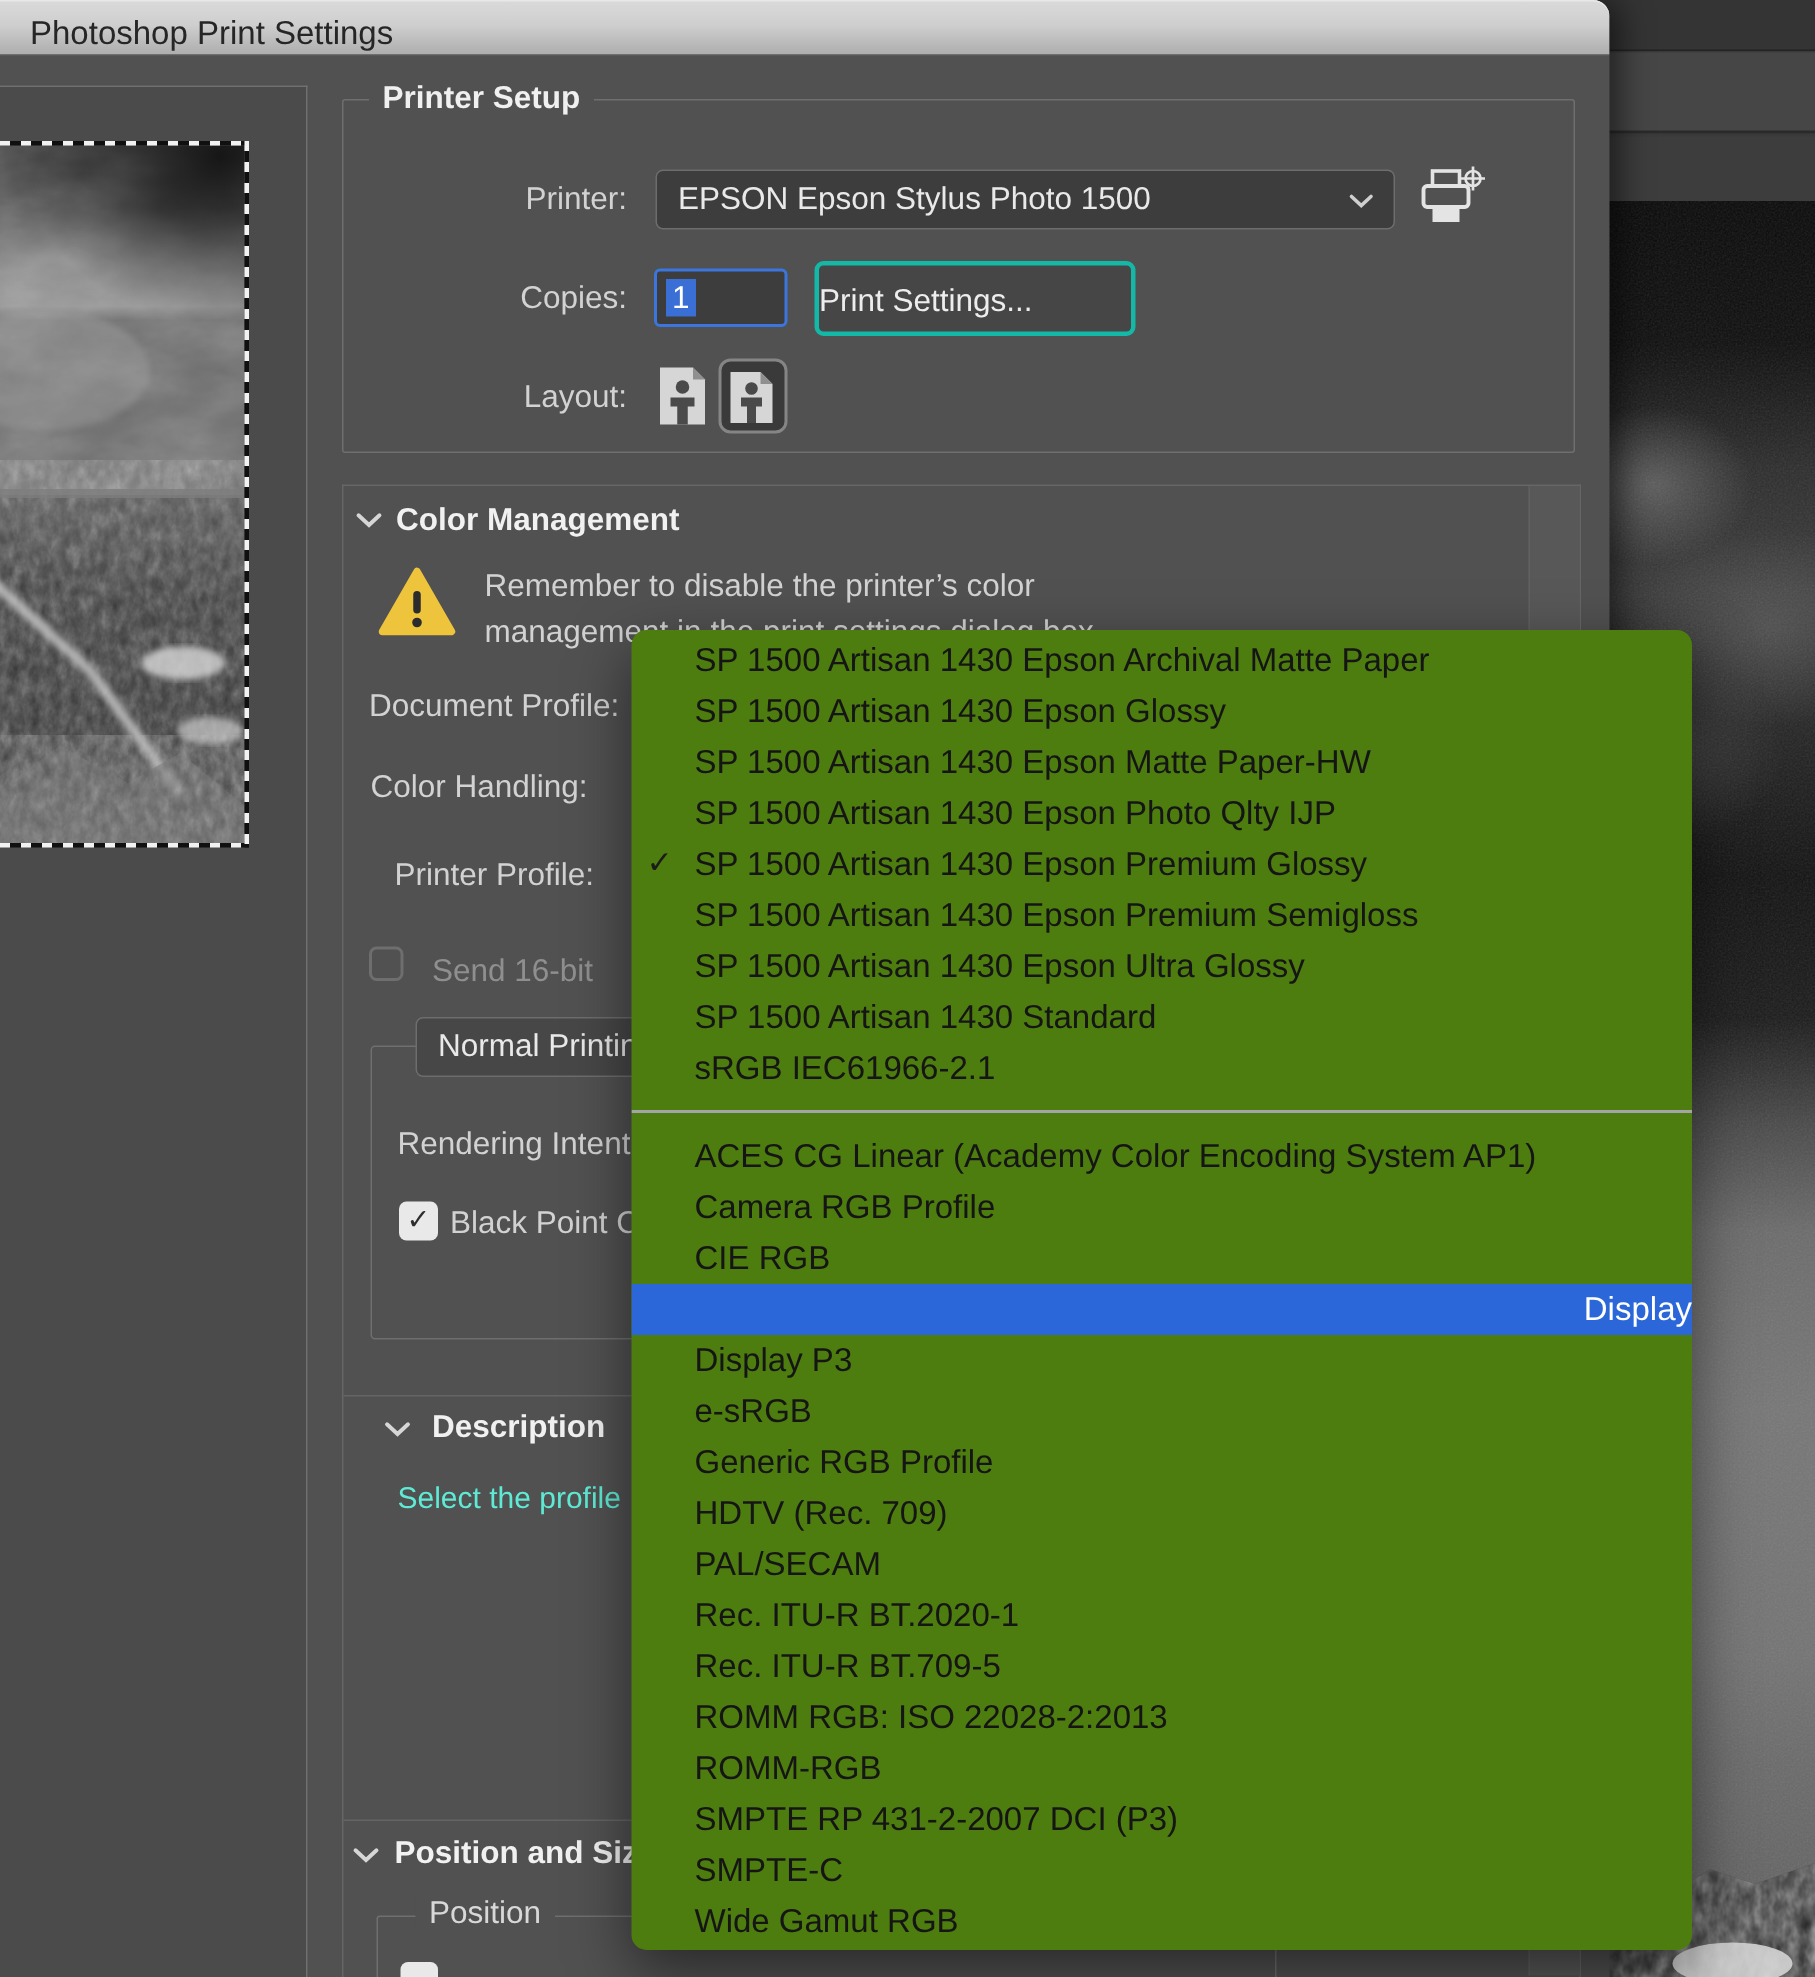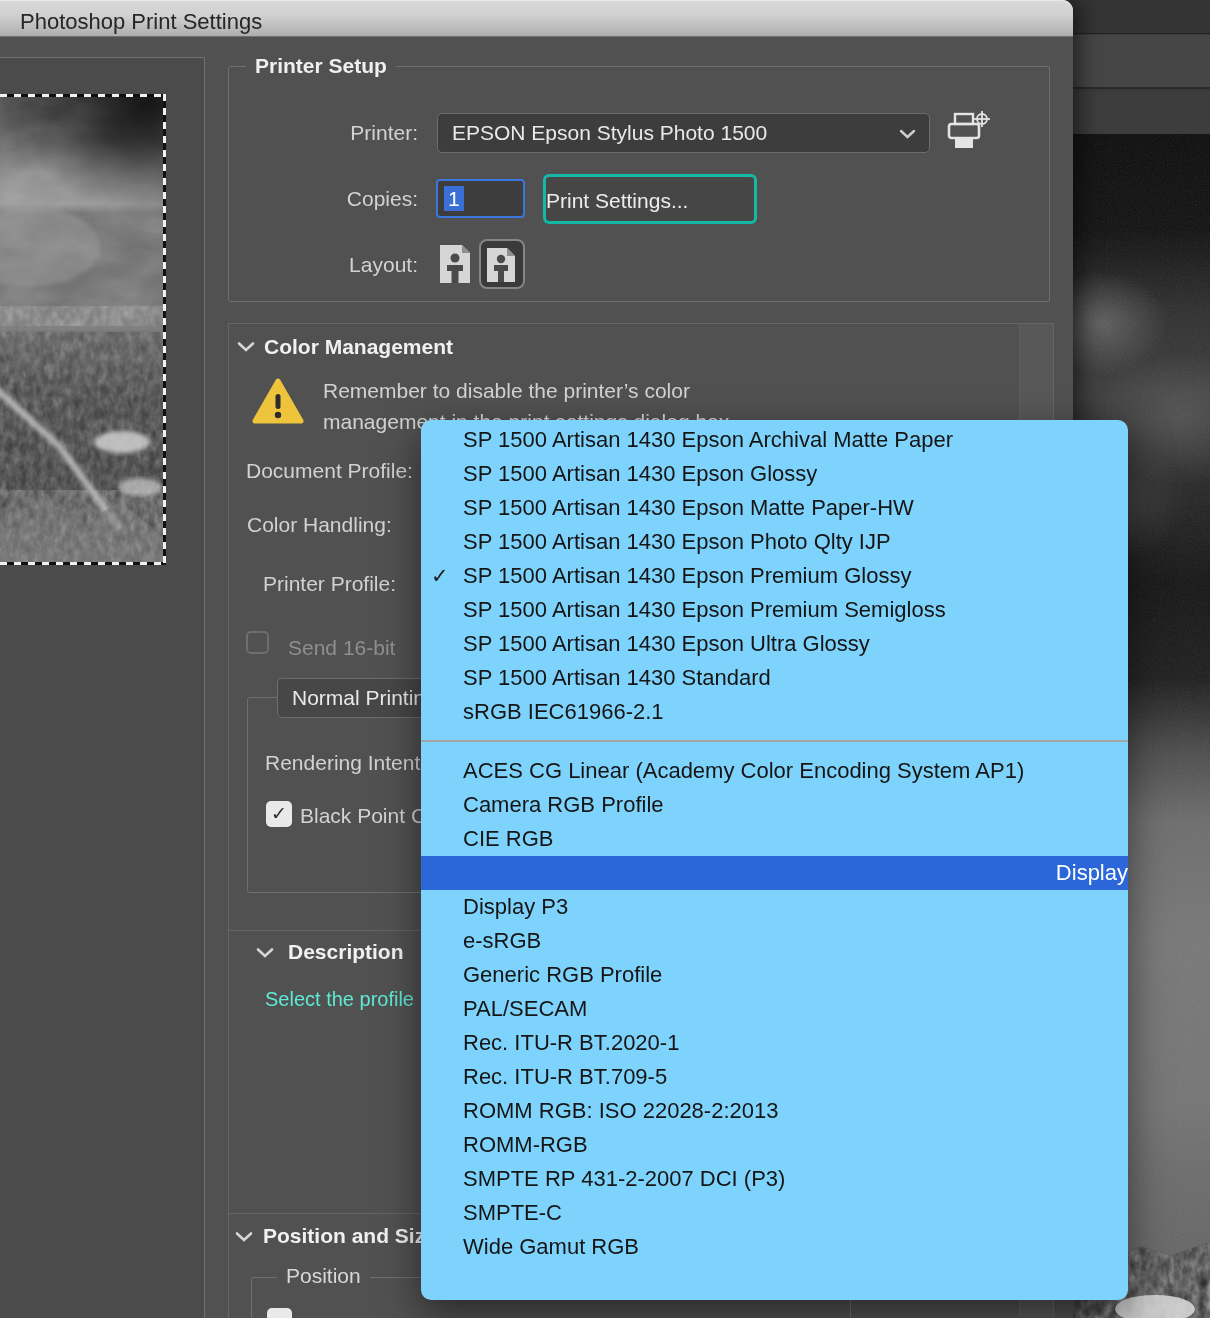--- a/index.html
+++ b/index.html
@@ -50,21 +50,21 @@
     color:#ededed;font-size:21px;text-align:left;}
   .input{position:absolute;background:#3d3d3d;border:2px solid #3a76dd;border-radius:4px;
     color:#fff;font-size:21px;}
   .input .sel{background:#3a6fd6;padding:1px 4px;}
   .cb{position:absolute;border-radius:5px;}
   .cb-off{border:2px solid #6e6e6e;background:transparent;}
   .cb-on{background:#e9e9e9;color:#2e2e2e;font-size:19px;font-weight:bold;text-align:center;}
   .sep-line{position:absolute;height:1px;background:#656565;}
 
   
-  .menu{position:absolute;left:421px;top:420px;width:707px;height:880px;background:#7dd3fc;
+  .menu{position:absolute;left:421px;top:420px;width:707px;height:880px;background:#4d7c0f;
     border-radius:10px;box-shadow:0 14px 40px rgba(0,0,0,.5);padding-top:3px;z-index:10;overflow:hidden;}
   .menu-item{position:relative;height:34px;line-height:34px;padding-left:42px;
     font-size:22px;color:#151515;white-space:nowrap;}
   .menu-item.hl{color:#fff;}
   .menu-item .ck{position:absolute;left:10px;top:0;width:28px;font-size:21px;color:#1b1b1b;}
   .menu-sep{height:2px;background:#a4a4a6;margin:11px 0 12px 0;}
 </style>
 </head>
 <body>
 
@@ -265,20 +265,21 @@
       <div class="menu-item"><span class="ck"></span><span>SP 1500 Artisan 1430 Standard</span></div>
       <div class="menu-item"><span class="ck"></span><span>sRGB IEC61966-2.1</span></div>
       <div class="menu-sep"></div>
       <div class="menu-item"><span class="ck"></span><span>ACES CG Linear (Academy Color Encoding System AP1)</span></div>
       <div class="menu-item"><span class="ck"></span><span>Camera RGB Profile</span></div>
       <div class="menu-item"><span class="ck"></span><span>CIE RGB</span></div>
       <div class="menu-item hl" style="background: rgb(43, 103, 216); text-align: right;"><span class="ck"></span><span>Display</span></div>
       <div class="menu-item"><span class="ck"></span><span>Display P3</span></div>
       <div class="menu-item"><span class="ck"></span><span>e-sRGB</span></div>
       <div class="menu-item"><span class="ck"></span><span>Generic RGB Profile</span></div>
+      <div class="menu-item"><span class="ck"></span><span>HDTV (Rec. 709)</span></div>
       <div class="menu-item"><span class="ck"></span><span>PAL/SECAM</span></div>
       <div class="menu-item"><span class="ck"></span><span>Rec. ITU-R BT.2020-1</span></div>
       <div class="menu-item"><span class="ck"></span><span>Rec. ITU-R BT.709-5</span></div>
       <div class="menu-item"><span class="ck"></span><span>ROMM RGB: ISO 22028-2:2013</span></div>
       <div class="menu-item"><span class="ck"></span><span>ROMM-RGB</span></div>
       <div class="menu-item"><span class="ck"></span><span>SMPTE RP 431-2-2007 DCI (P3)</span></div>
       <div class="menu-item"><span class="ck"></span><span>SMPTE-C</span></div>
       <div class="menu-item"><span class="ck"></span><span>Wide Gamut RGB</span></div>
     </div>
 

